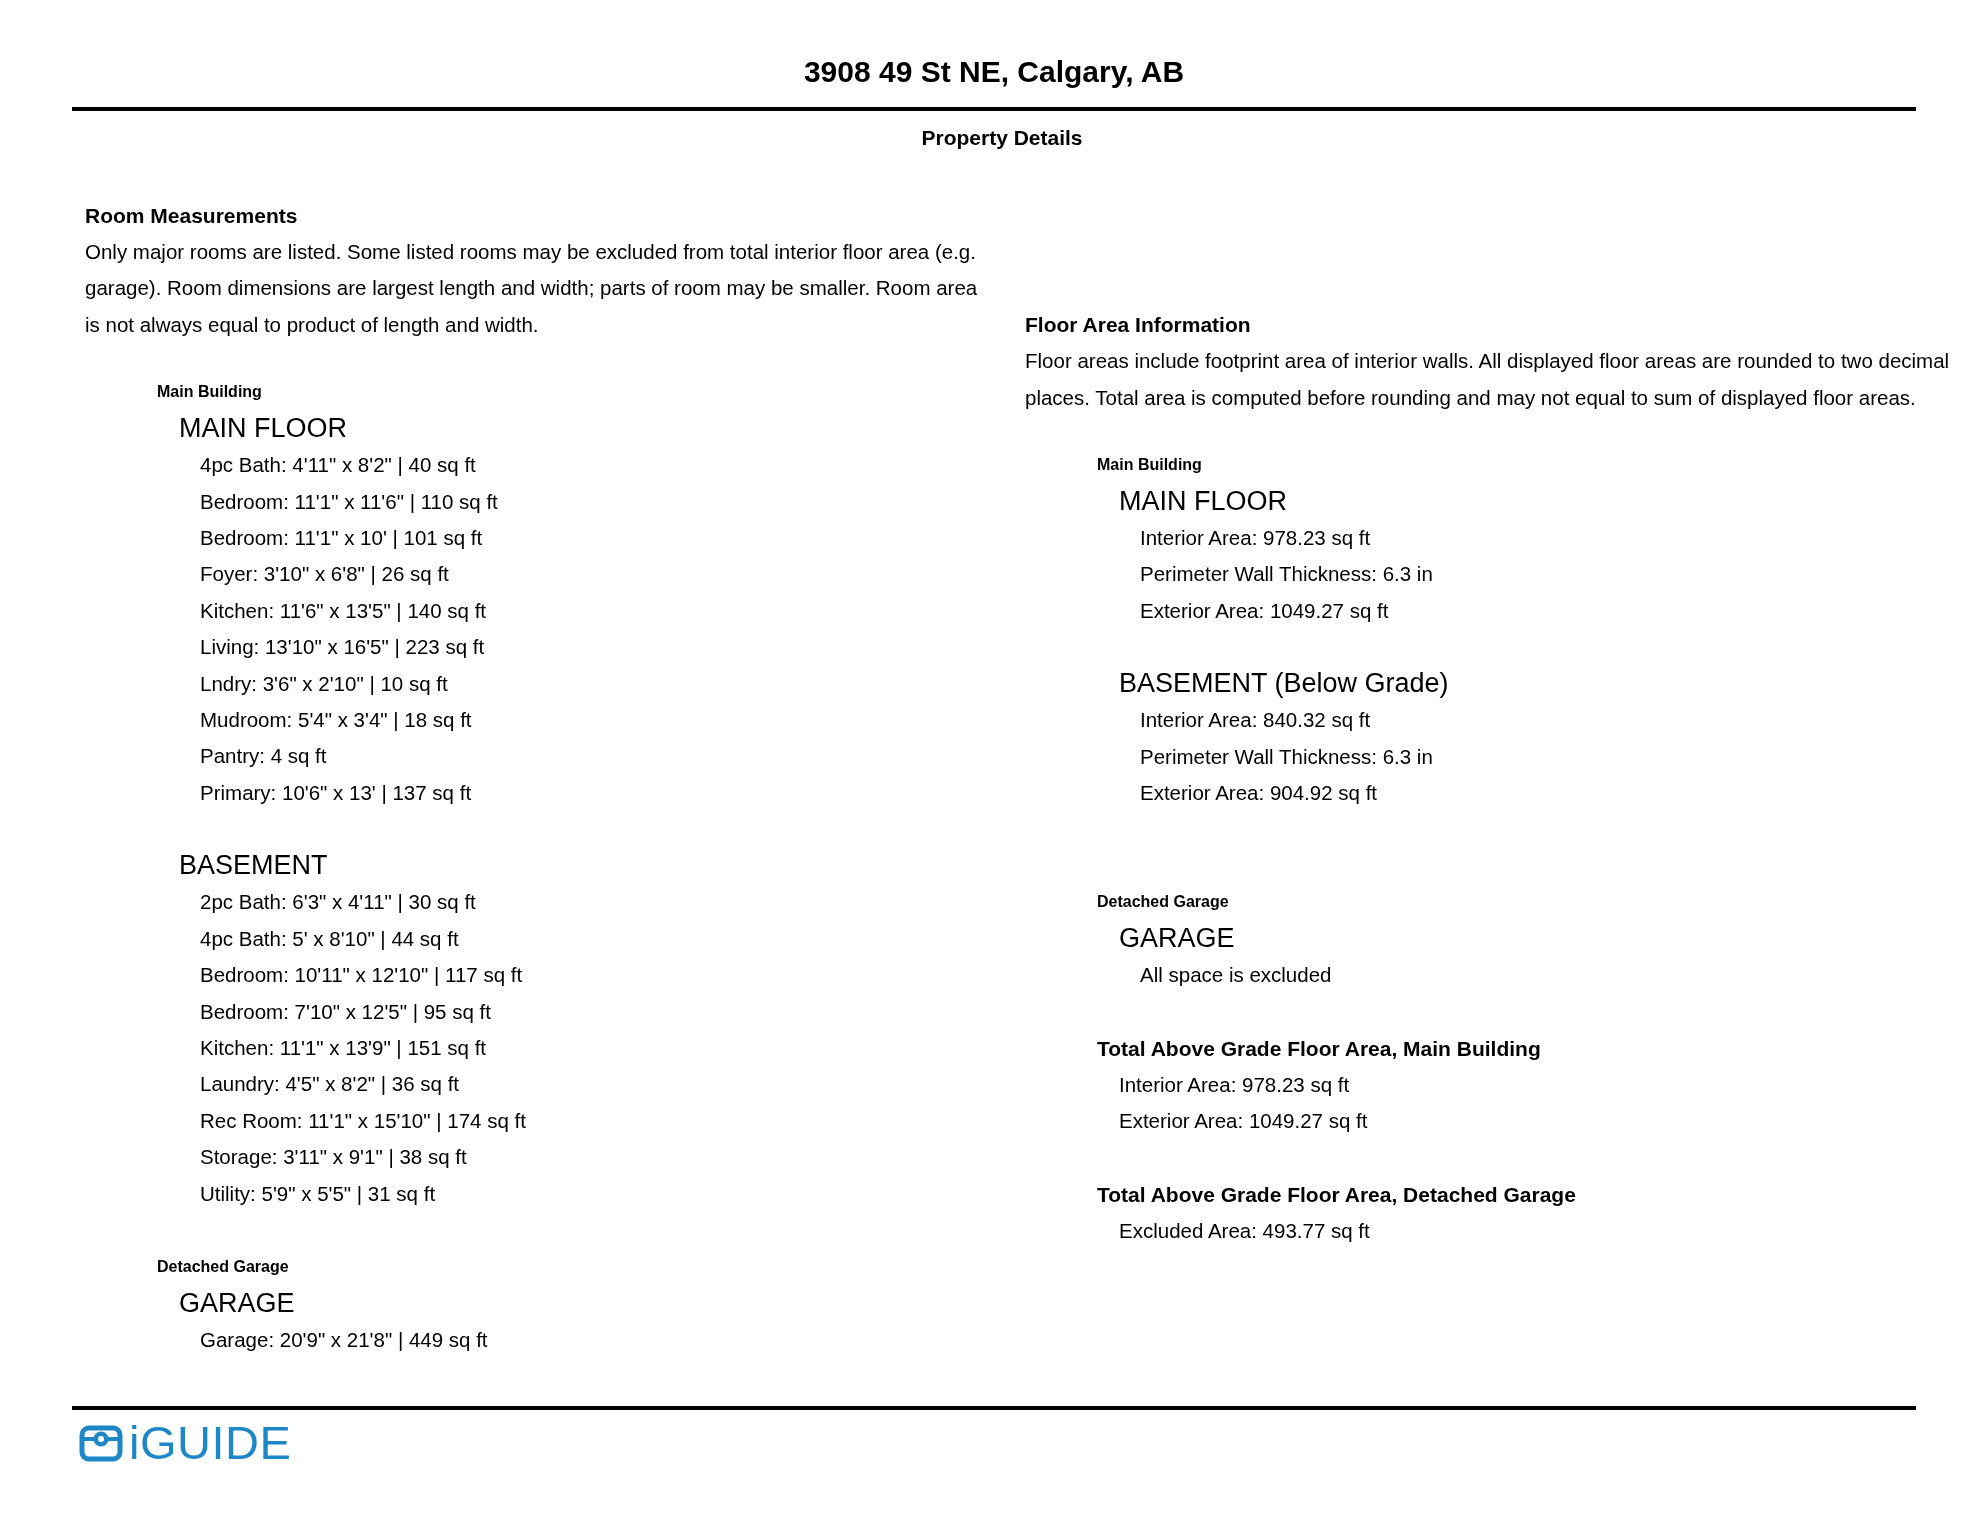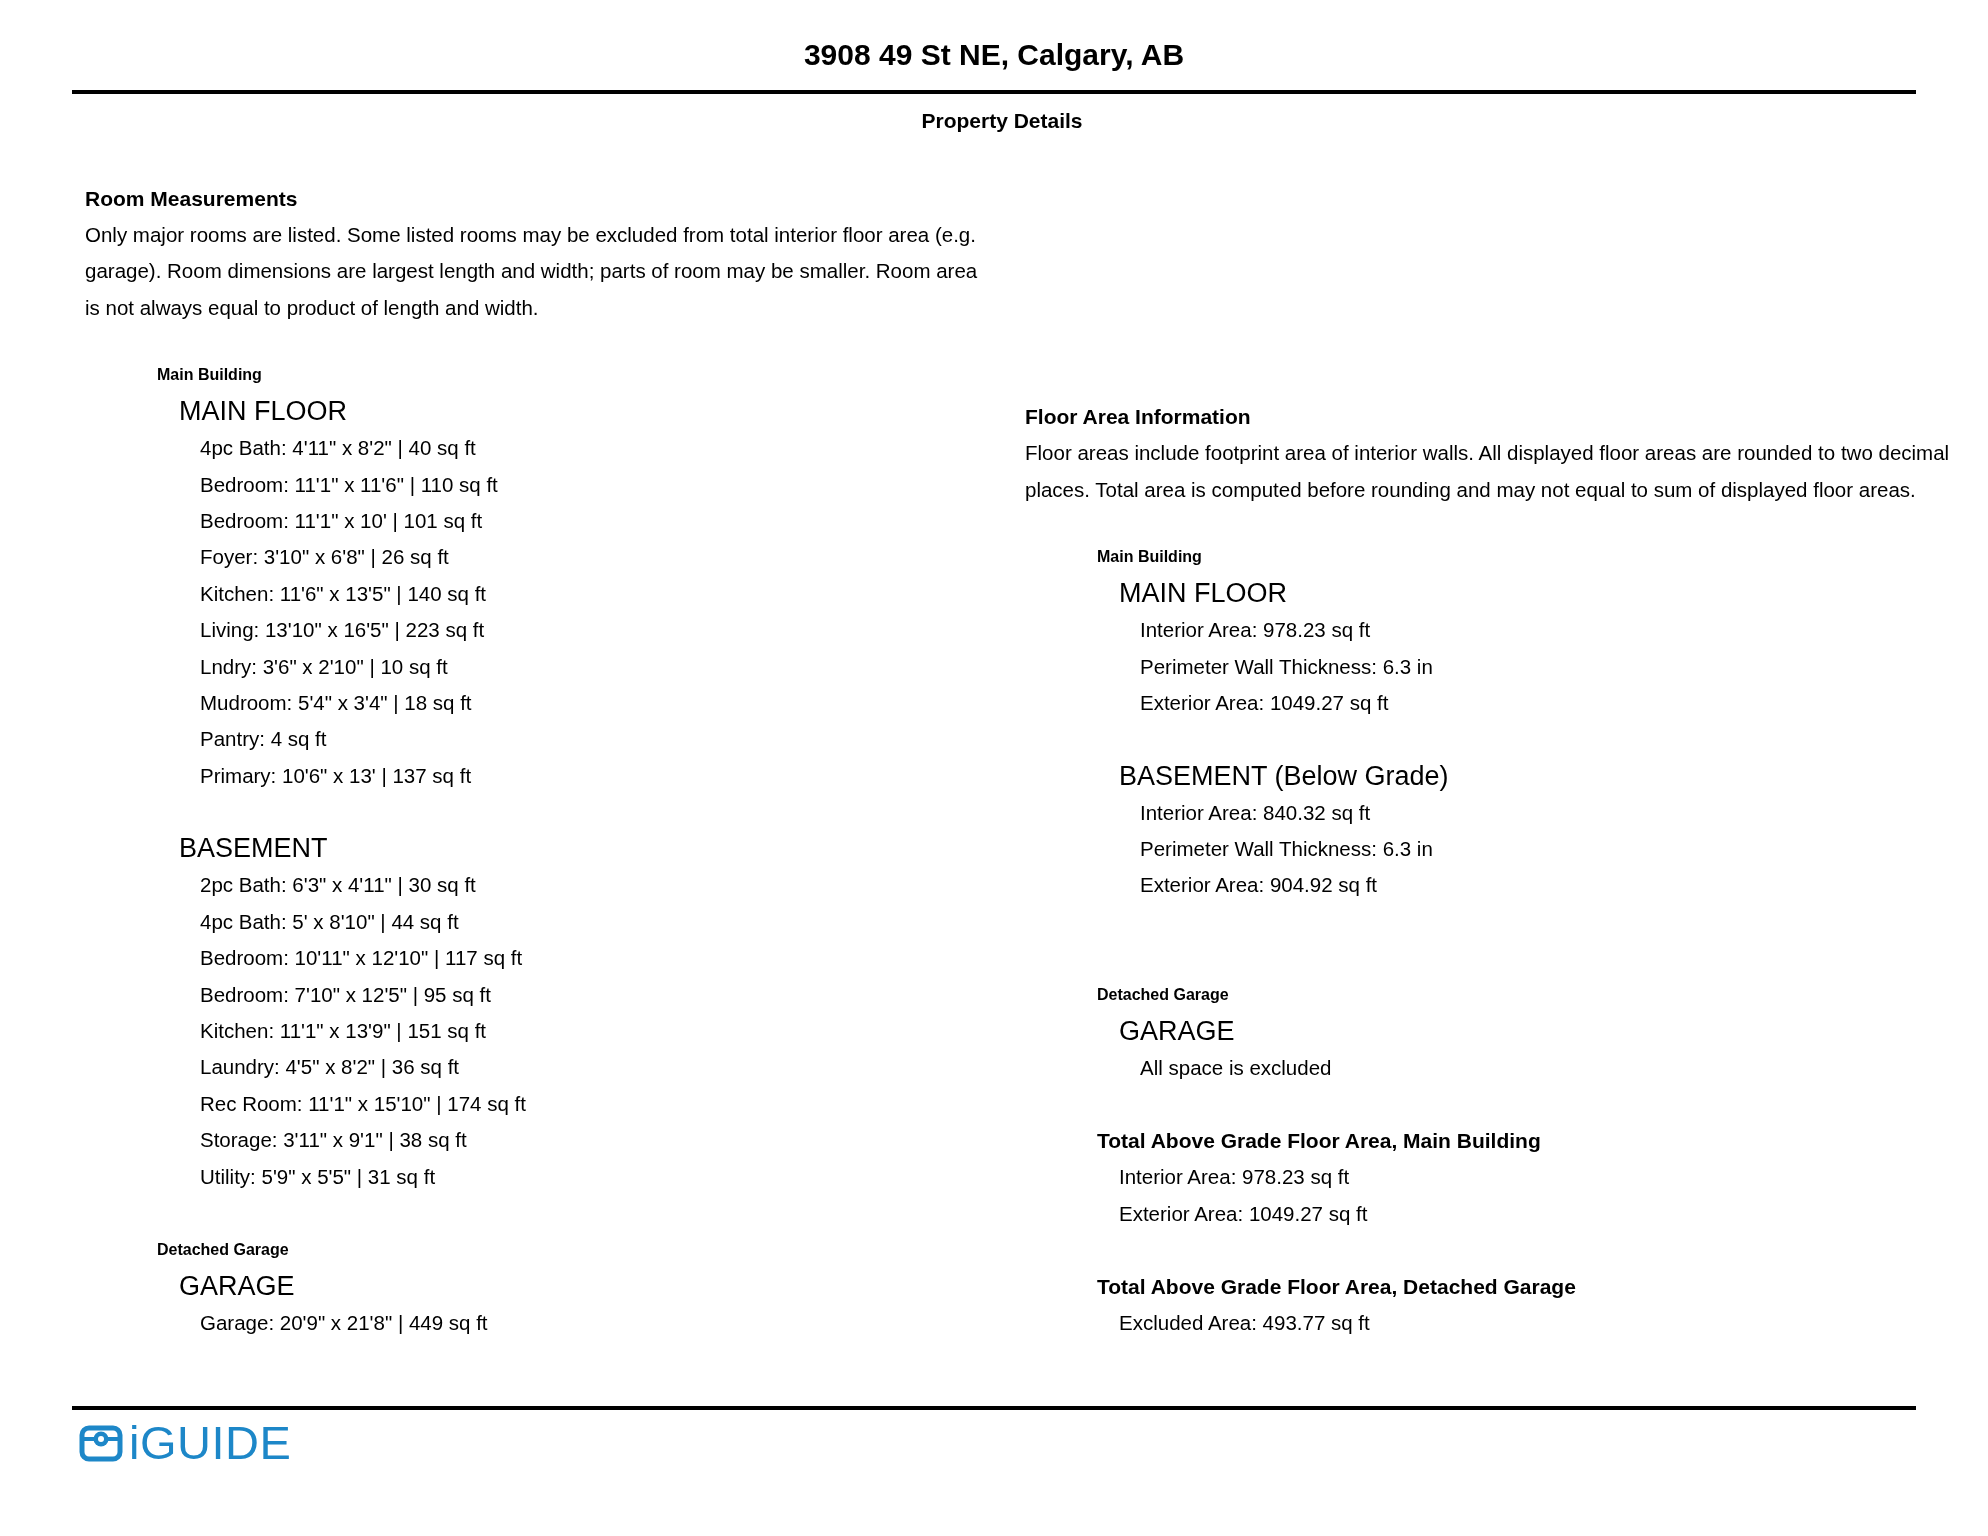--- a/index.html
+++ b/index.html
@@ -11,21 +11,21 @@
     height: 1536px;
     background: #ffffff;
     color: #000000;
     font-family: "Liberation Sans", sans-serif;
     overflow: hidden;
   }
 
   
   .hdr-title {
     margin: 0;
-    padding-top: 36px;
+    padding-top: 53px;
     text-align: center;
     font-size: 30px;
     font-weight: bold;
     line-height: 38px;
   }
   .rule {
     border: none;
     border-top: 4px solid #000000;
     margin: 16px 72px 0 72px;
     height: 0;
@@ -35,21 +35,21 @@
     text-align: center;
     font-size: 21px;
     font-weight: bold;
     line-height: 30px;
     padding-left: 16px;
   }
 
   
   .columns {
     display: flex;
-    align-items: flex-end;
+    align-items: center;
     margin-top: 44px;
   }
   .col-left  { flex: none; width: 940px; margin-left: 85px; }
   .col-right { flex: 1; margin-right: 36px; }
 
   .col-heading {
     margin: 0;
     font-size: 21px;
     font-weight: bold;
     line-height: 37px;

